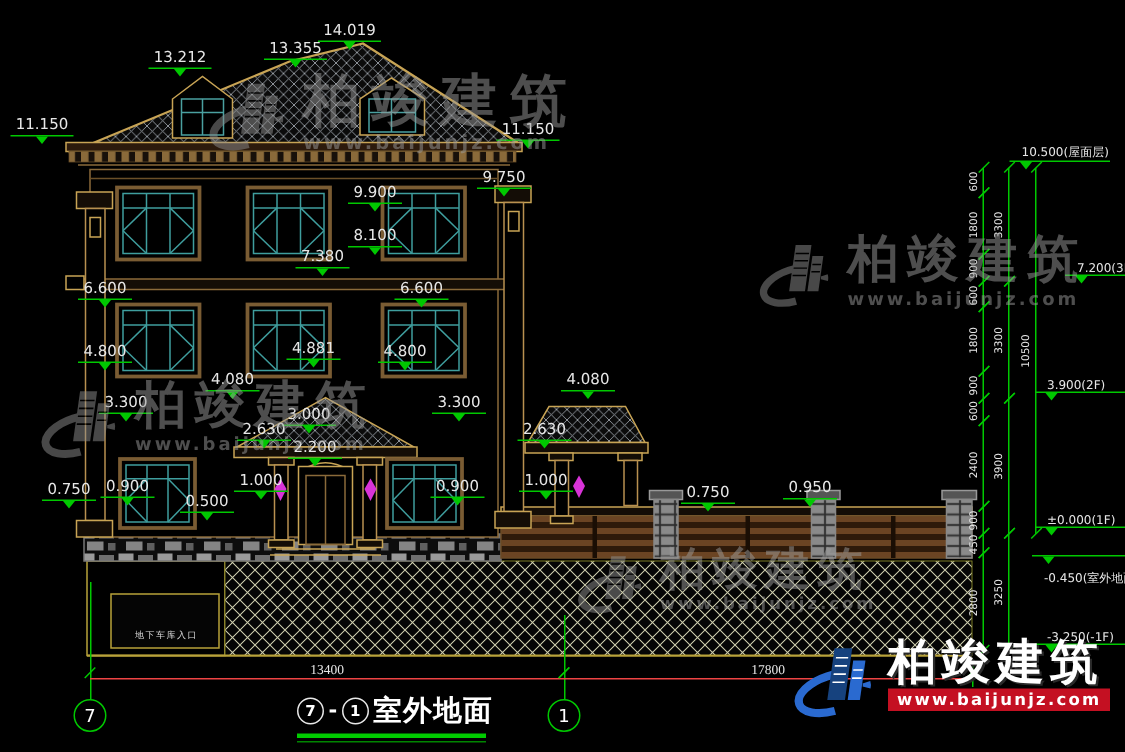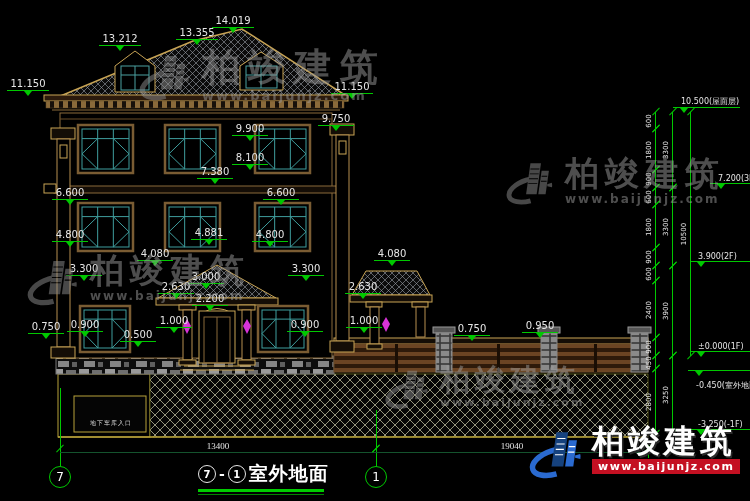--- a/index.html
+++ b/index.html
@@ -21,21 +21,21 @@
   .lvl i{display:block;width:0;height:0;margin-left:7px;border:4px solid transparent;border-top:5px solid #00c800;}
 
   
   .vseg{position:absolute;border-left:1px solid #00c800;z-index:5;}
   .vseg::before,.vseg::after{content:"";position:absolute;left:-5px;width:10px;height:1px;background:#00c800;transform:rotate(-45deg);}
   .vseg::before{top:-1px;} .vseg::after{bottom:0;}
   .vseg span{position:absolute;left:-11px;top:50%;writing-mode:vertical-rl;
              transform:translateY(-50%) rotate(180deg);font-size:7px;color:#e6e6e6;white-space:nowrap;}
 
   
-  .bdim{position:absolute;height:1px;background:#14532d;z-index:6;font-family:Liberation Serif, serif;}
+  .bdim{position:absolute;height:1px;background:#ef4444;z-index:6;font-family:Liberation Serif, serif;}
   .bdim::before,.bdim::after{content:"";position:absolute;top:-4px;width:10px;height:1px;background:#00c800;transform:rotate(-45deg);}
   .bdim::before{left:-5px;} .bdim::after{right:-5px;}
   .bdim span{position:absolute;left:50%;bottom:2px;transform:translateX(-50%);font-size:9px;color:#e6e6e6;}
 
   .vline{position:absolute;width:1px;background:#00c800;z-index:4;}
 
   .bubble{position:absolute;width:20px;height:20px;border:1.5px solid #00c800;border-radius:50%;
           color:#fff;font-size:12px;display:flex;align-items:center;justify-content:center;
           transform:translate(-50%,-50%);z-index:6;background:#000;}
 
@@ -399,21 +399,21 @@
       <div class="vseg" style="left: 672px; top: 356px; height: 78px;">
         <span>3250</span>
       </div>
       <div class="vseg" style="left: 690px; top: 112px; height: 244px;">
         <span>10500</span>
       </div>
       <div class="bdim" style="left: 60px; top: 452px; width: 316px;">
         <span>13400</span>
       </div>
       <div class="bdim" style="left: 376px; top: 452px; width: 272px;">
-        <span>19040</span>
+        <span>17800</span>
       </div>
       <div class="bubble" style="left: 60px; top: 477px;">7</div>
       <div class="bubble" style="left: 376px; top: 477px;">1</div>
     </div>
 
   <div class="gar-label">地下车库入口</div>
 
   <div class="title">
     <span class="circ">7</span>
     <span class="sep">-</span>

